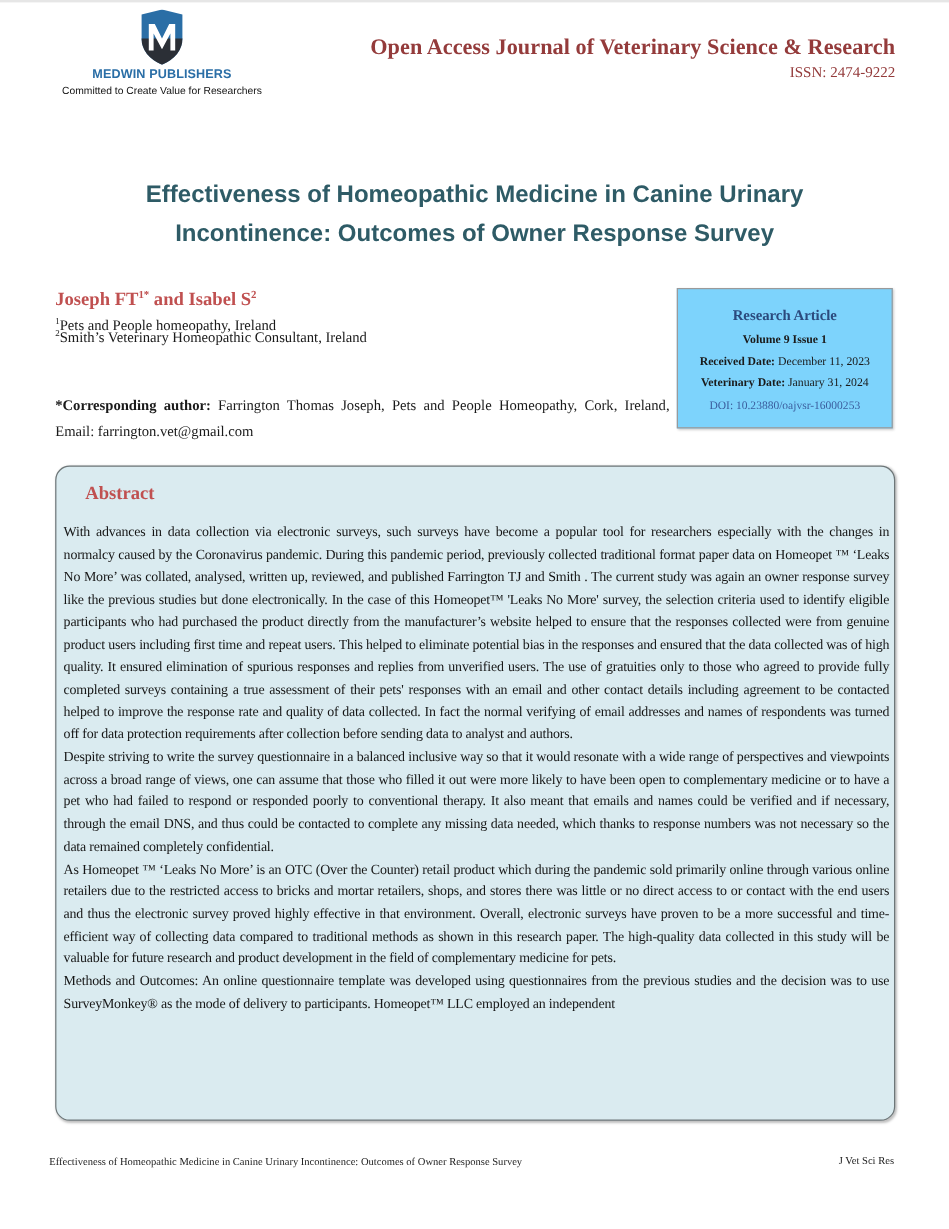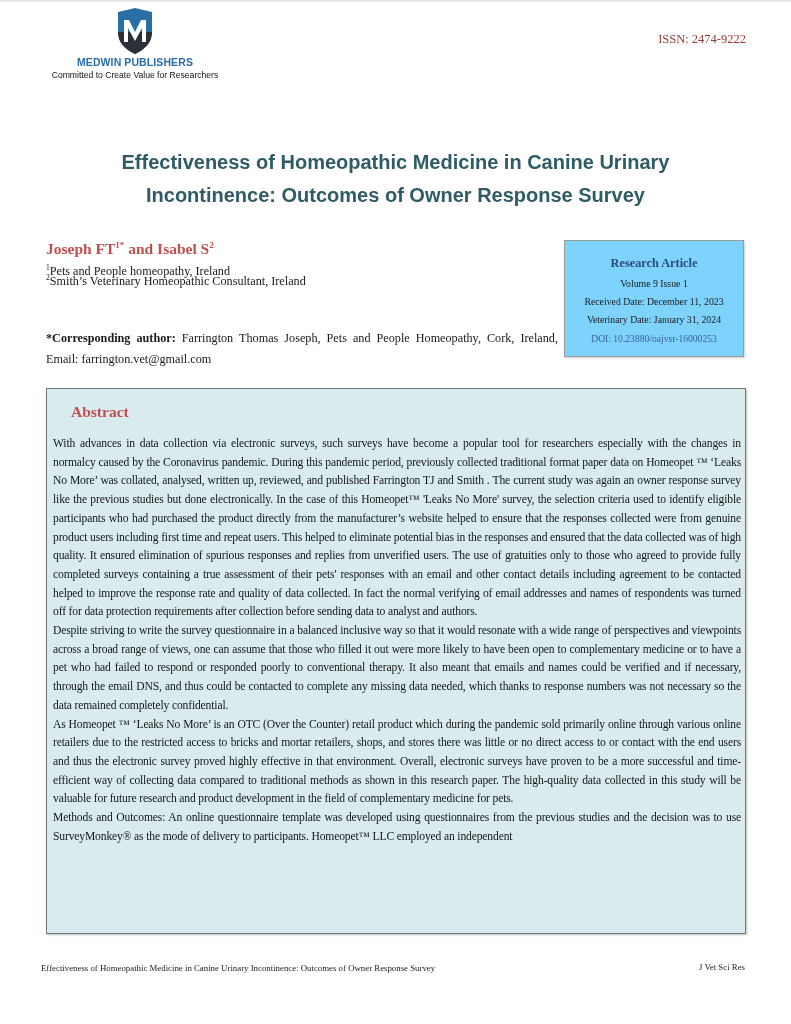--- a/index.html
+++ b/index.html
@@ -28,25 +28,25 @@
     .affil1 { top: 263px; }
     .affil2 { top: 273px; }
 
     .corr { position: absolute; left: 46px; top: 328px; width: 512px; font-family: "Liberation Serif", serif; font-size: 12.2px; line-height: 21px; text-align: justify; color: #1a1a1a; }
     .corr b { font-weight: bold; }
 
     
     .info-box { position: absolute; left: 564px; top: 240px; width: 180px; height: 117px; background: #7dd3fc; border: 1px solid #9a9a9a; box-shadow: 1px 1px 2px rgba(0,0,0,0.2); text-align: center; font-family: "Liberation Serif", serif; }
     .info-box .ra { color: #2b4a7d; font-weight: bold; font-size: 12.3px; margin-top: 15px; }
     .info-box .line { font-size: 9.8px; color: #1a1a1a; margin-top: 7px; }
-    .info-box .line b { font-weight: normal; margin-top: 22px; }
+    .info-box .line b { font-weight: bold; margin-top: 22px; }
     .info-box .doi { color: #3b5e9e; font-size: 9.6px; margin-top: 8px; }
 
     
-    .abstract { position: absolute; left: 46px; top: 388px; width: 700px; height: 546px; background: #daebf0; border: 1.2px solid #6d7678; border-radius: 0; box-shadow: 1px 1px 2px rgba(0,0,0,0.25); }
+    .abstract { position: absolute; left: 46px; top: 388px; width: 700px; height: 546px; background: #daebf0; border: 1.2px solid #6d7678; border-radius: 12px; box-shadow: 1px 1px 2px rgba(0,0,0,0.25); }
     .abstract .ahead { position: absolute; left: 24px; top: 14px; font-family: "Liberation Serif", serif; font-weight: bold; color: #c05050; font-size: 15.5px; }
     .abstract .abody { position: absolute; left: 6px; top: 46px; width: 688px; font-family: "Liberation Serif", serif; font-size: 11.6px; line-height: 18.7px; text-align: justify; color: #161616; letter-spacing: -0.15px; }
     .abstract .abody p { margin: 0; }
 
     
     .footer-left { position: absolute; left: 41px; top: 962px; width: 440px; font-family: "Liberation Serif", serif; font-size: 8.8px; line-height: 12.5px; text-align: justify; text-align-last: left; color: #222; }
     .footer-right { position: absolute; right: 46px; top: 962px; font-family: "Liberation Serif", serif; font-size: 8.8px; color: #222; }
   </style>
 </head>
 <body>
@@ -57,20 +57,21 @@
   <svg width="40" height="46" viewBox="0 0 40 46">
     <path d="M3 4 L20 0 L37 4 L37 24 Q37 38 20 46 Q3 38 3 24 Z" fill="#2a6ea6"></path>
     <path d="M3 24 L37 24 Q37 38 20 46 Q3 38 3 24 Z" fill="#2b2f36"></path>
     <path d="M9 34 L9 12 L14 12 L20 24 L26 12 L31 12 L31 34 L27 34 L27 20 L20 33 L13 20 L13 34 Z" fill="#ffffff"></path>
   </svg>
   <div class="pub-name">MEDWIN PUBLISHERS</div>
   <div class="tagline">Committed to Create Value for Researchers</div>
 </div>
 
 <div class="journal">
+  <div class="jname">Open Access Journal of Veterinary Science &amp; Research</div>
   <div class="issn">ISSN: 2474-9222</div>
 </div>
 
 <div class="title">Effectiveness of Homeopathic Medicine in Canine Urinary Incontinence: Outcomes of Owner Response Survey</div>
 
 <div class="authors">
   <span>Joseph FT</span><sup>1*</sup><span> and </span><span>Isabel S</span><sup>2</sup>
 </div>
 
 <div class="affil affil1">

